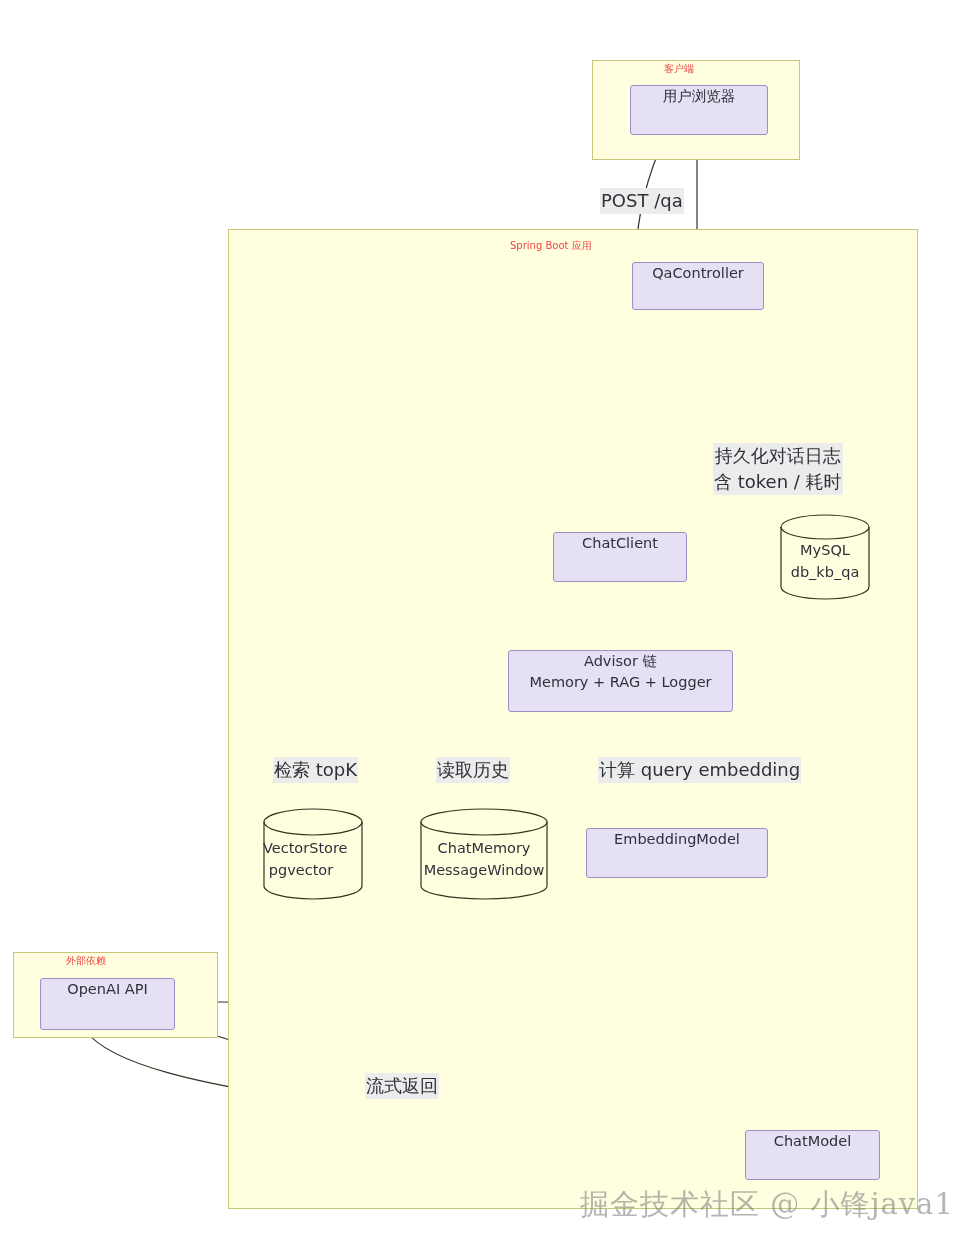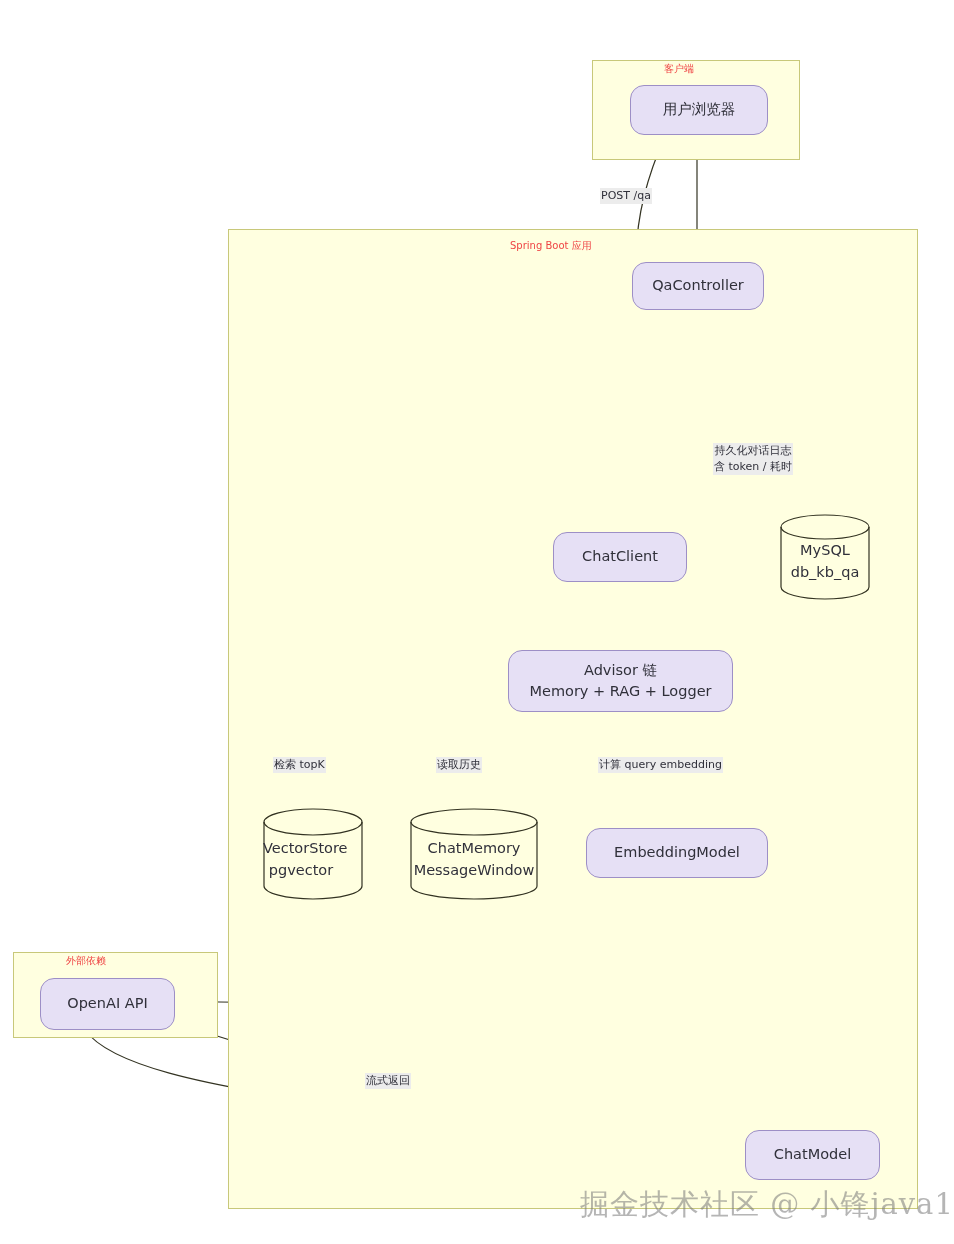--- a/index.html
+++ b/index.html
@@ -24,25 +24,25 @@
     position: absolute;
     top: 0; left: 0;
     width: 954px;
     height: 1244px;
   }
   .node {
     position: absolute;
     box-sizing: border-box;
     background: #e6e0f5;
     border: 1px solid #9d8fc6;
-    border-radius: 14px;
+    border-radius: 3px;
     display: flex;
     flex-direction: column;
     align-items: center;
-    justify-content: center;
+    justify-content: flex-start;
     color: #30303a;
     font-size: 14.5px;
     line-height: 1.45;
     text-align: center;
     z-index: 5;
   }
   .node .line2 { display: block; }
   .cluster {
     position: absolute;
     box-sizing: border-box;
@@ -67,21 +67,21 @@
     text-align: center;
     color: #30303a;
     font-size: 14.5px;
     line-height: 1.5;
     pointer-events: none;
   }
   .edge-label {
     position: absolute;
     background: #ececec;
     color: #30303a;
-    font-size: 11px;
+    font-size: 18px;
     line-height: 1.45;
     white-space: nowrap;
     padding: 0 1px;
     text-align: center;
     z-index: 6;
   }
   .watermark {
     position: absolute;
     color: rgba(120,120,120,0.55);
     font-family: "DejaVu Serif", "Liberation Serif", serif;
@@ -181,21 +181,21 @@
     <svg width="100" height="92" viewBox="0 0 100 92" xmlns="http://www.w3.org/2000/svg">
       <path d="M 1 14 L 1 78 A 49 13 0 0 0 99 78 L 99 14 A 49 13 0 0 0 1 14 Z" fill="#e6e0f5" stroke="#9d8fc6" stroke-width="1.2"></path>
       <path d="M 1 14 A 49 13 0 0 0 99 14" fill="none" stroke="#9d8fc6" stroke-width="1.2"></path>
     </svg>
     <div class="cyl-text" style="top:30px;">
       <span>VectorStore</span><br>
       <span>pgvector</span>
     </div>
   </div>
 
-  <div class="cyl" style="left:410px; top:808px; width:128px; height:92px;">
+  <div class="cyl" style="left:420px; top:808px; width:128px; height:92px;">
     <svg width="128" height="92" viewBox="0 0 128 92" xmlns="http://www.w3.org/2000/svg">
       <path d="M 1 14 L 1 78 A 63 13 0 0 0 127 78 L 127 14 A 63 13 0 0 0 1 14 Z" fill="#e6e0f5" stroke="#9d8fc6" stroke-width="1.2"></path>
       <path d="M 1 14 A 63 13 0 0 0 127 14" fill="none" stroke="#9d8fc6" stroke-width="1.2"></path>
     </svg>
     <div class="cyl-text" style="top:30px;">
       <span>ChatMemory</span><br>
       <span>MessageWindow</span>
     </div>
   </div>
 

